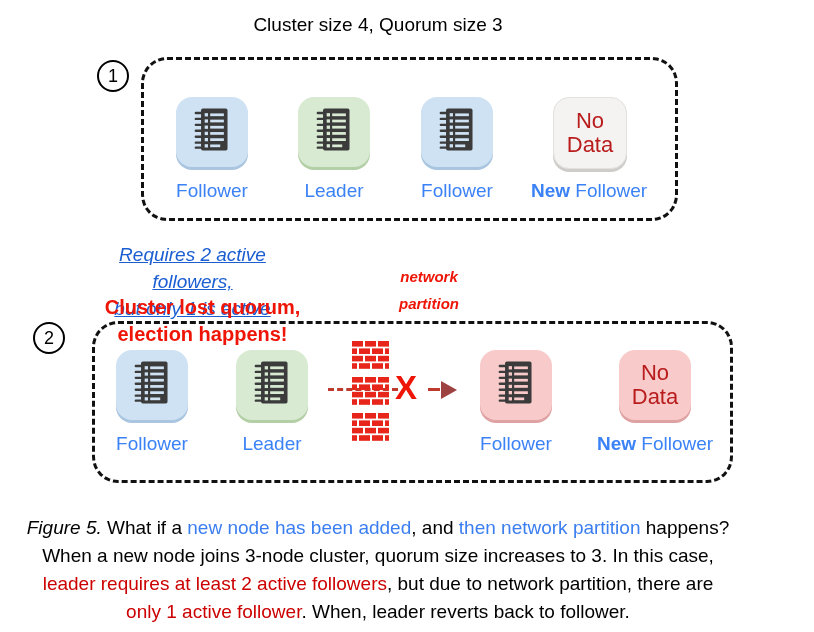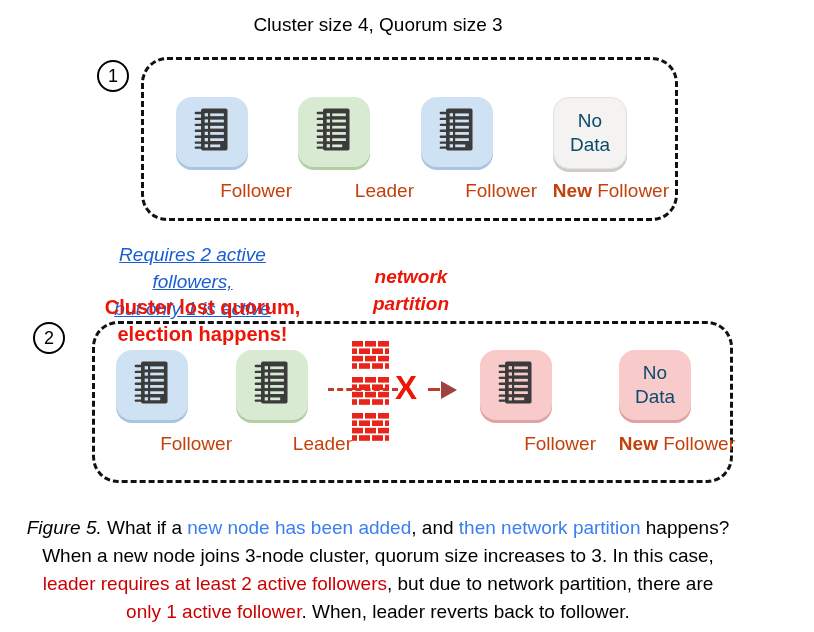--- a/index.html
+++ b/index.html
@@ -26,38 +26,38 @@
     display:flex; align-items:center; justify-content:center;
   }
   .node.blue  { background:#cfe2f3; box-shadow:0 3px 0 #a9c5e0; --line:#cfe2f3; }
   .node.green { background:#d9ead3; box-shadow:0 3px 0 #b3cfa6; --line:#d9ead3; }
   .node.pink  { background:#f8caca; box-shadow:0 3px 0 #dfa2a2; --line:#f8caca; }
   .node.gray  {
     background:#f4f3f1; box-shadow:0 3px 0 #cfcdc9;
     border:1px solid #e3e1de;
   }
   .no-data-text {
-    font-size:19px; line-height:24px; text-align:center; width:52px; color:#0c4a6e;
+    font-size:22px; line-height:24px; text-align:center; width:52px; color:#b91c1c;
   }
   .node-label {
     position:absolute; top:83px; left:50%; transform:translateX(-50%);
-    width:160px; text-align:right; font-size:19px; color:#c2410c; white-space:nowrap;
+    width:160px; text-align:center; font-size:19px; color:#3b82f6; white-space:nowrap;
   }
   .bold { font-weight:bold; }
   .ann-blue {
     position:absolute; top:241px; left:80px; width:225px; text-align:center;
     font-size:19px; line-height:27px; font-style:italic; color:#1b5ed2;text-decoration:underline;
   }
   .ann-red {
     position:absolute; top:294px; left:95px; width:215px; text-align:center;
     font-size:20px; line-height:27px; font-weight:bold; color:#ee1507; z-index:3;
   }
   .ann-partition {
-    position:absolute; top:263px; left:356px; width:110px; text-align:center;
-    font-size:19px; line-height:27px; font-weight:bold; font-style:italic; color:#ee1507;
+    position:absolute; top:263px; left:374px; width:110px; text-align:center;
+    font-size:15px; line-height:27px; font-weight:bold; font-style:italic; color:#ee1507;
   }
   .brick { position:absolute; width:37px; height:28px; z-index:2; }
   .red-dash {
     position:absolute; height:0; border-top:3px dashed #bf3a2e; z-index:1;
   }
   .x-mark {
     position:absolute; left:395px; top:371px; font-size:33px; line-height:33px;
     font-weight:bold; color:#ee1507; z-index:2;
   }
   .arrow-head {

